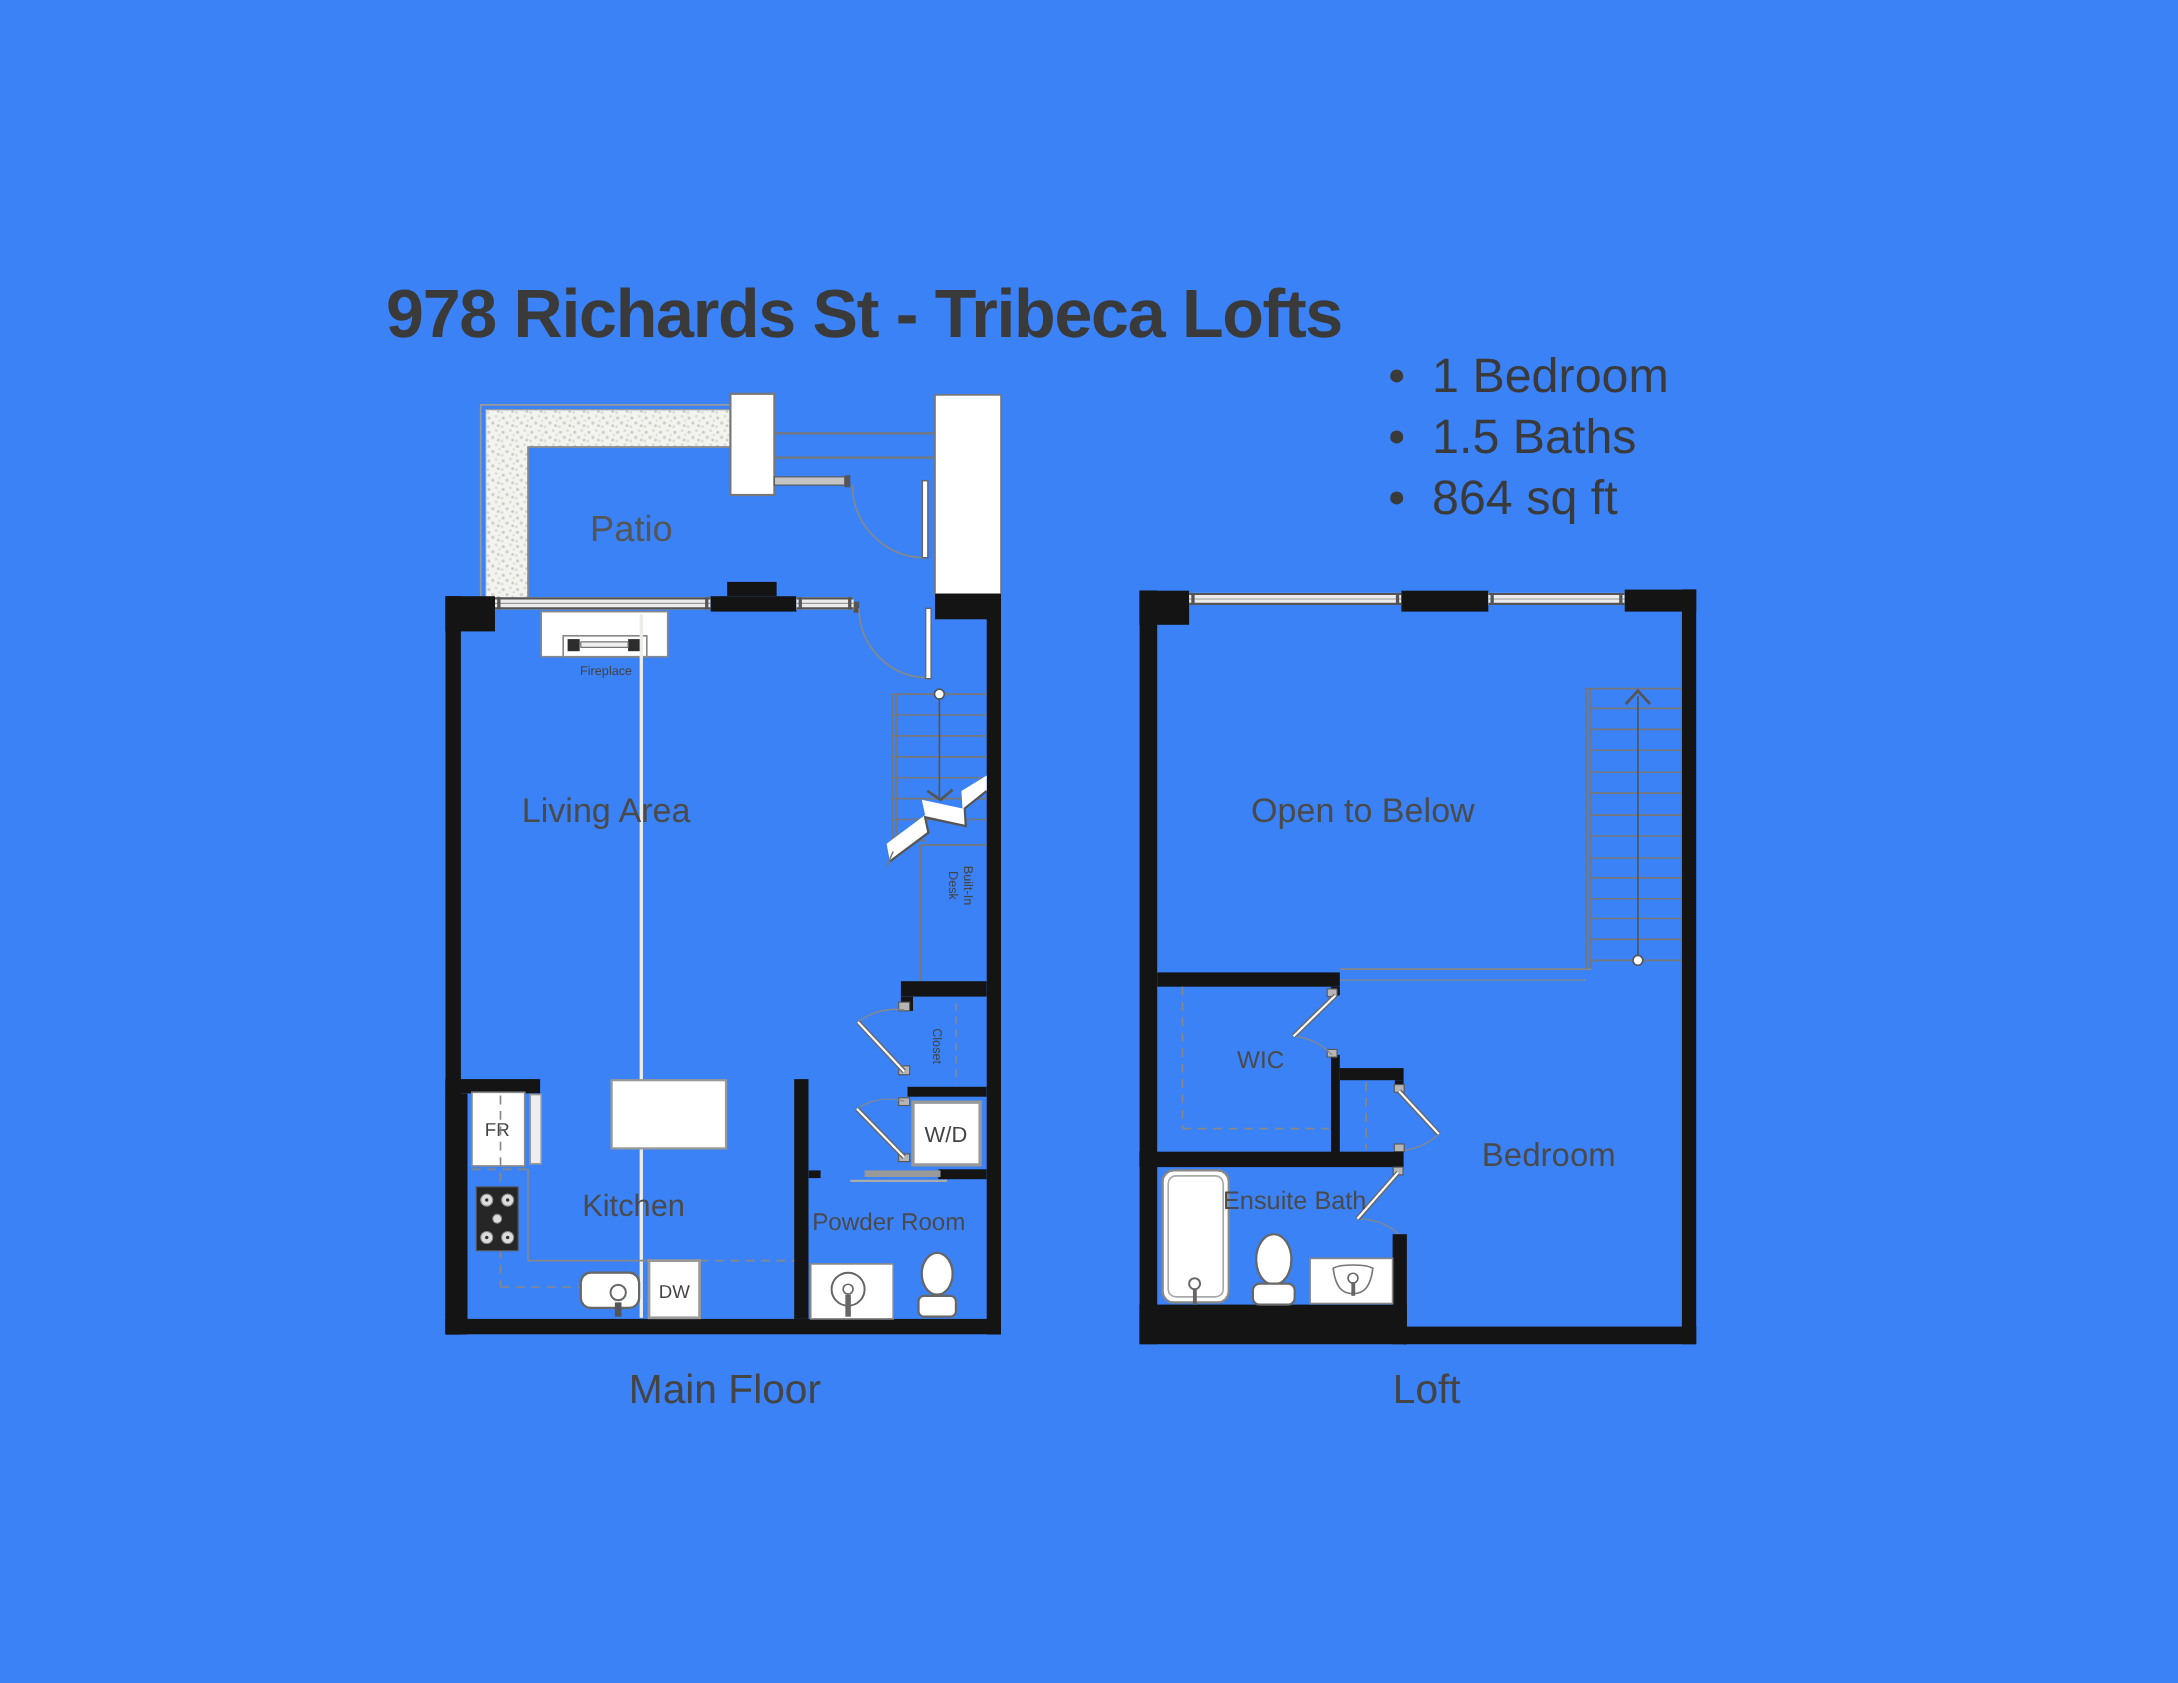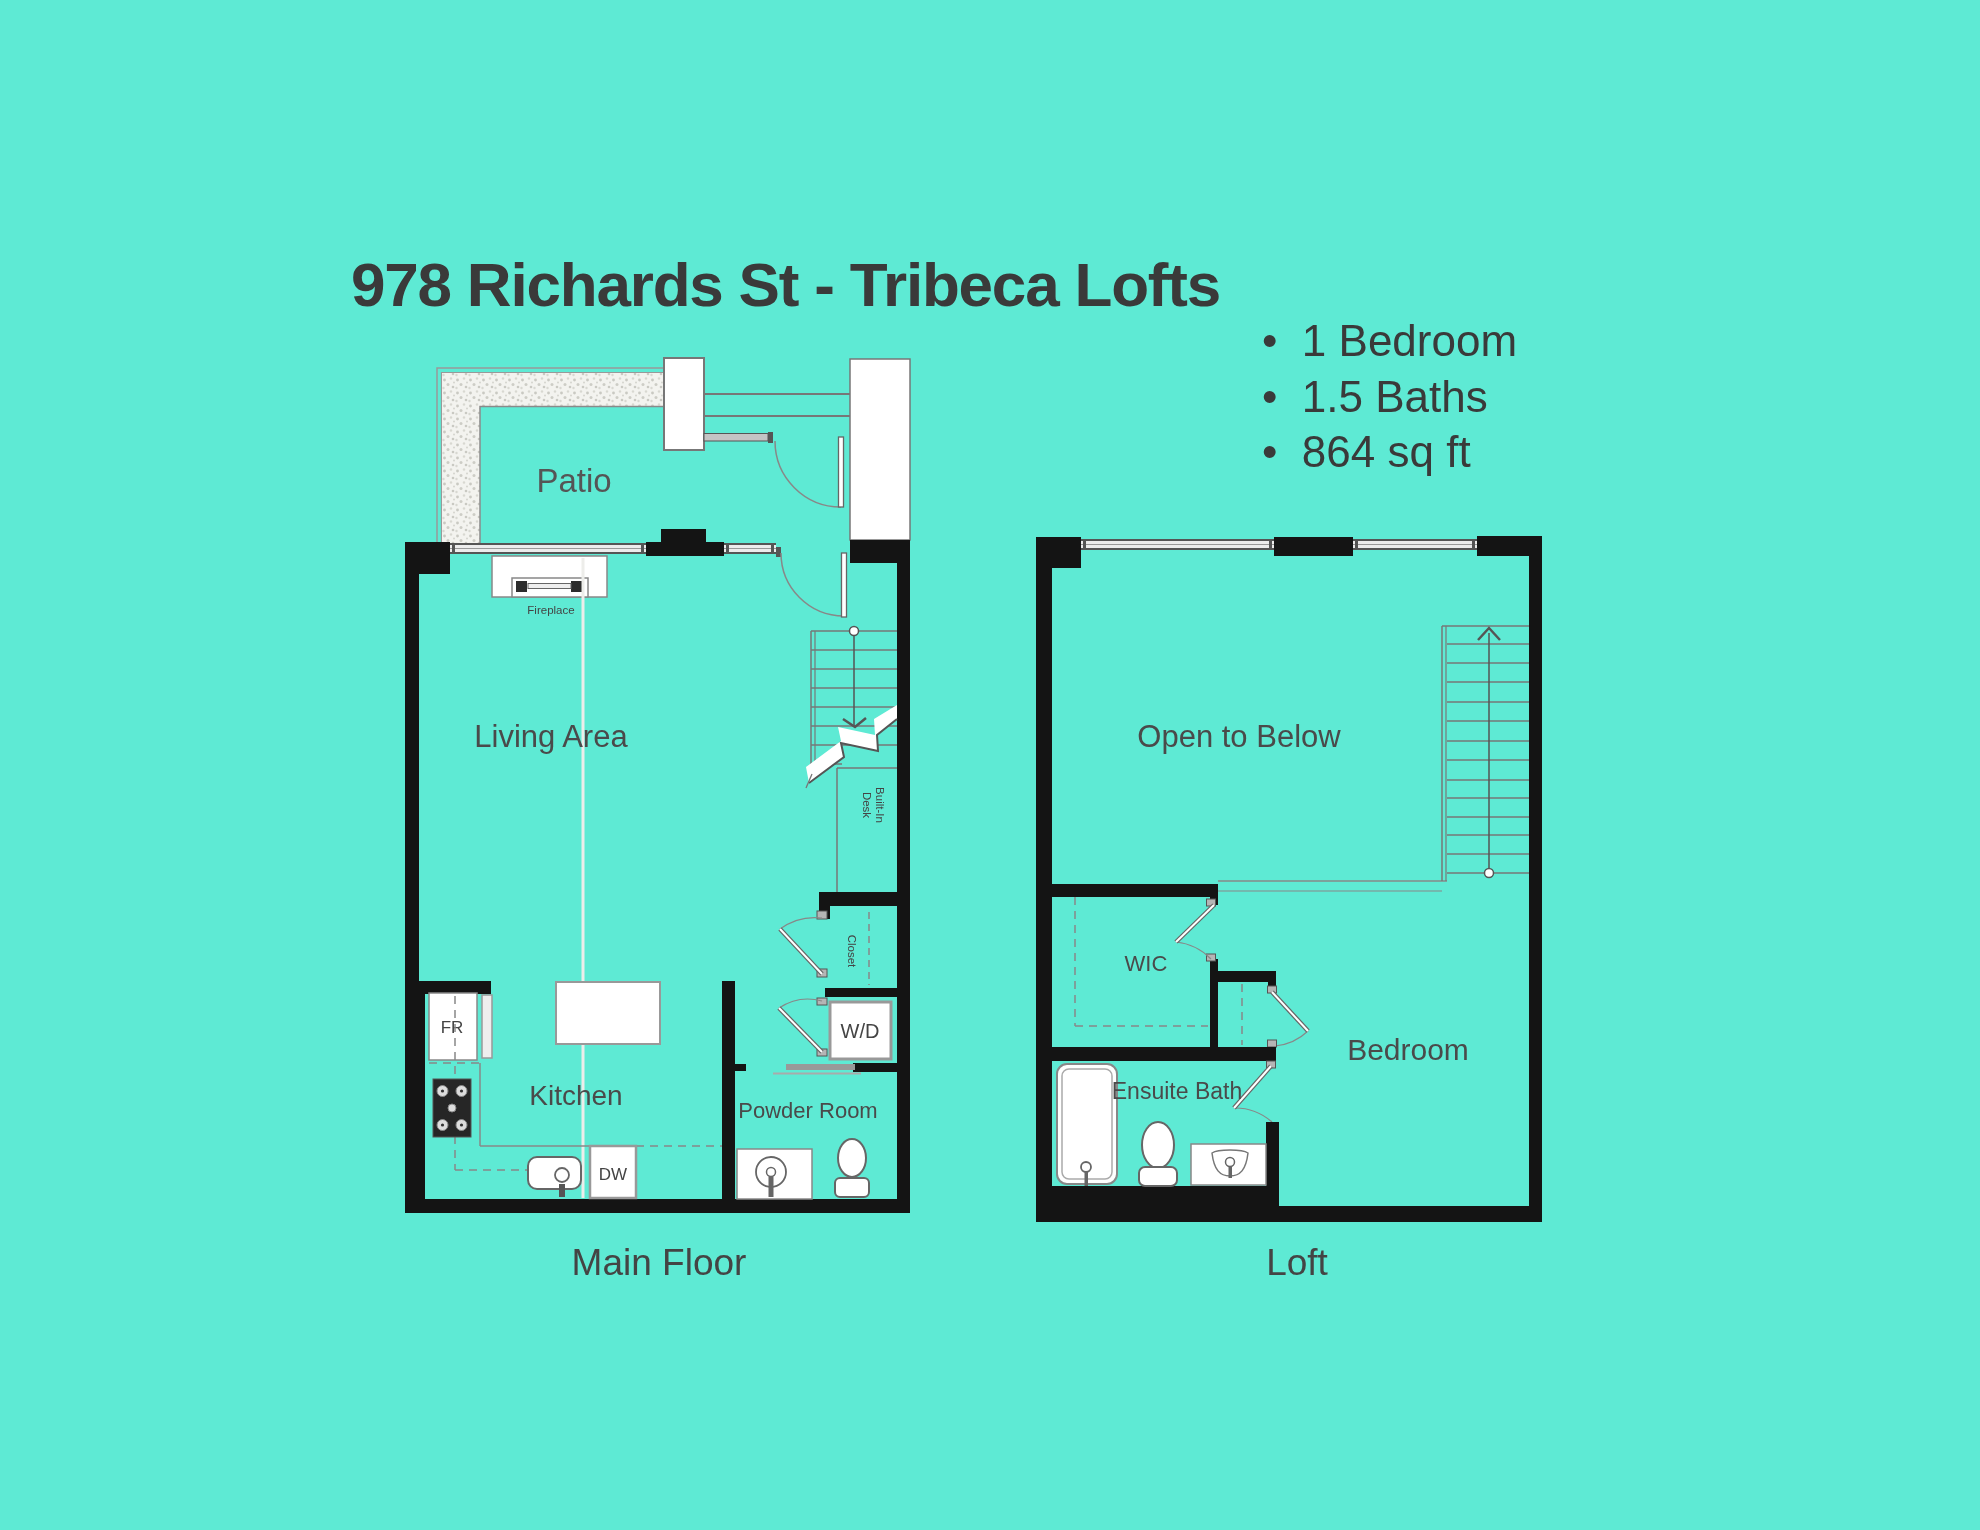--- a/index.html
+++ b/index.html
@@ -1,16 +1,16 @@
 <!DOCTYPE html>
 <html><head>
 <meta charset="utf-8">
 <style>
   html,body{margin:0;padding:0;background:#fff;}
-  #page{position:relative;width:1980px;height:1530px;background:#5eead4;overflow:hidden;
+  #page{position:relative;width:1980px;height:1530px;background:#3b82f6;overflow:hidden;
         font-family:"Liberation Sans", sans-serif;}
   svg{position:absolute;left:0;top:0;}
   text{font-family:"Liberation Sans", sans-serif;}
 </style>
 </head>
 <body>
 <div id="page">
 <svg width="1980" height="1530" viewBox="0 0 1980 1530">
 <defs>
 <pattern id="stipple" width="13" height="13" patternUnits="userSpaceOnUse">

